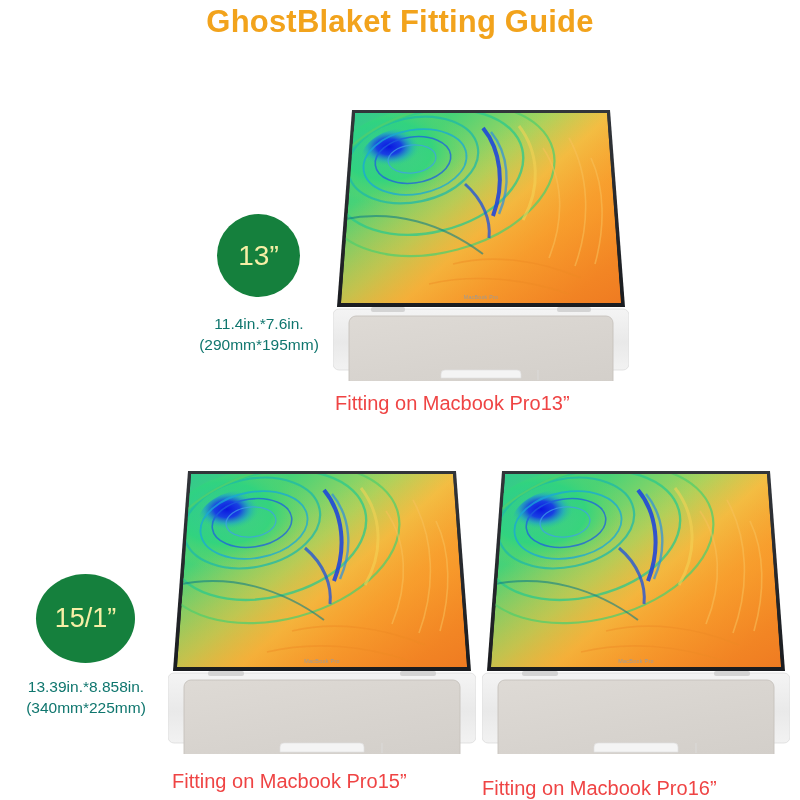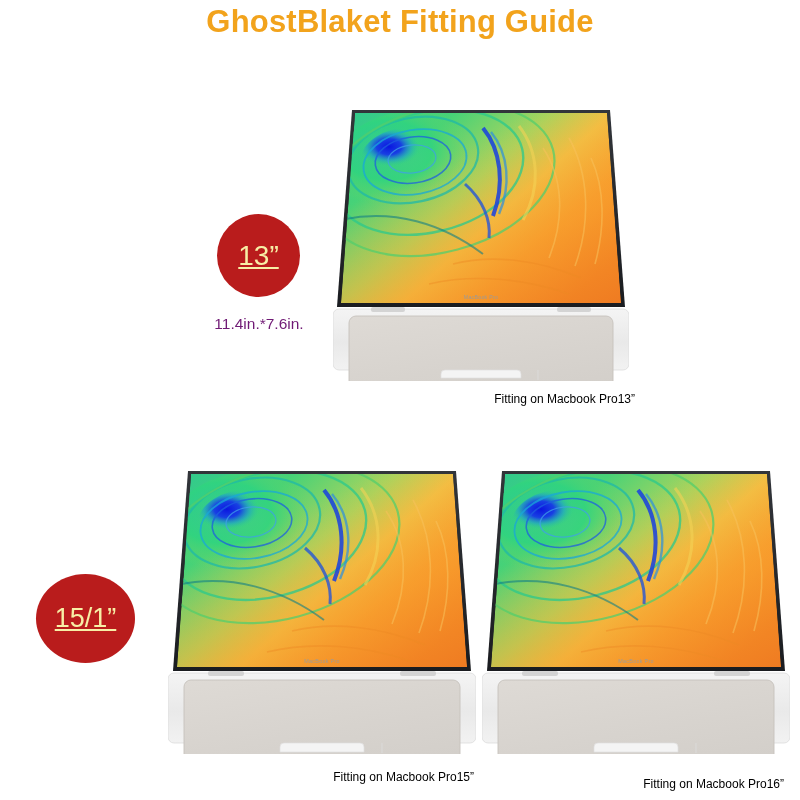--- a/index.html
+++ b/index.html
@@ -36,71 +36,70 @@
     font-weight: 700;
     letter-spacing: 0.2px;
     color: #F2A31C;
     white-space: nowrap;
   }
 
   
   .badge {
     position: absolute;
     border-radius: 50%;
-    background: #b91c1c;
+    background: #15803d;
     display: flex;
     align-items: center;
     justify-content: center;
     color: #F7EFA6;
     font-weight: 400;
     line-height: 1;
-    text-decoration: underline;
   }
   .badge-13 {
     left: 217px;
     top: 214px;
     width: 83px;
     height: 83px;
     font-size: 28px;
   }
   .badge-1516 {
     left: 36px;
     top: 574px;
     width: 99px;
     height: 89px;
     font-size: 27px;
   }
 
   
   .dims {
     position: absolute;
     text-align: center;
-    color: #701a75;
+    color: #0f766e;
     font-size: 15.5px;
     line-height: 21px;
     white-space: nowrap;
   }
   .dims-13 {
     left: 178px;
     top: 313px;
     width: 162px;
   }
   .dims-1516 {
     left: 0px;
     top: 676px;
     width: 172px;
   }
   .dims .line { display: block; }
 
   
   .fit-caption {
     position: absolute;
-    text-align: right;
-    color: #000000;
-    font-size: 12px;
+    text-align: left;
+    color: #ef4444;
+    font-size: 20px;
     white-space: nowrap;
   }
   .cap-13   { left: 335px; top: 392px; width: 300px; }
   .cap-15   { left: 172px; top: 770px; width: 302px; }
   .cap-16   { left: 482px; top: 777px; width: 302px; }
 
   
   .laptop { position: absolute; }
   .laptop svg { display: block; width: 100%; height: 100%; }
 
@@ -114,20 +113,21 @@
 <div id="page">
 
   <div class="title">GhostBlaket Fitting Guide</div>
 
   <div class="badge badge-13">
     <span>13”</span>
   </div>
 
   <div class="dims dims-13">
     <span class="line">11.4in.*7.6in.</span>
+    <span class="line">(290mm*195mm)</span>
   </div>
 
   <div class="laptop laptop-13">
     <svg viewBox="0 0 296 293" xmlns="http://www.w3.org/2000/svg">
       <defs>
 
         <linearGradient id="wp13-base" x1="0" y1="0" x2="1" y2="0.75">
           <stop offset="0%" stop-color="#2FC98E"></stop>
           <stop offset="26%" stop-color="#47D277"></stop>
           <stop offset="48%" stop-color="#A8D45E"></stop>
@@ -219,20 +219,24 @@
       <line x1="205" y1="282" x2="205" y2="292" stroke="#DDDDDD" stroke-width="0.8"></line>
     </svg>
   </div>
 
   <div class="fit-caption cap-13">Fitting on Macbook Pro13”</div>
 
   <div class="badge badge-1516">
     <span>15/1”</span>
   </div>
 
+  <div class="dims dims-1516">
+    <span class="line">13.39in.*8.858in.</span>
+    <span class="line">(340mm*225mm)</span>
+  </div>
 
   <div class="laptop laptop-15">
     <svg viewBox="0 0 308 305" xmlns="http://www.w3.org/2000/svg">
       <defs>
         <linearGradient id="wp15-base" x1="0" y1="0" x2="1" y2="0.75">
           <stop offset="0%" stop-color="#2FC98E"></stop>
           <stop offset="26%" stop-color="#47D277"></stop>
           <stop offset="48%" stop-color="#A8D45E"></stop>
           <stop offset="62%" stop-color="#F2C246"></stop>
           <stop offset="78%" stop-color="#F89F2E"></stop>

